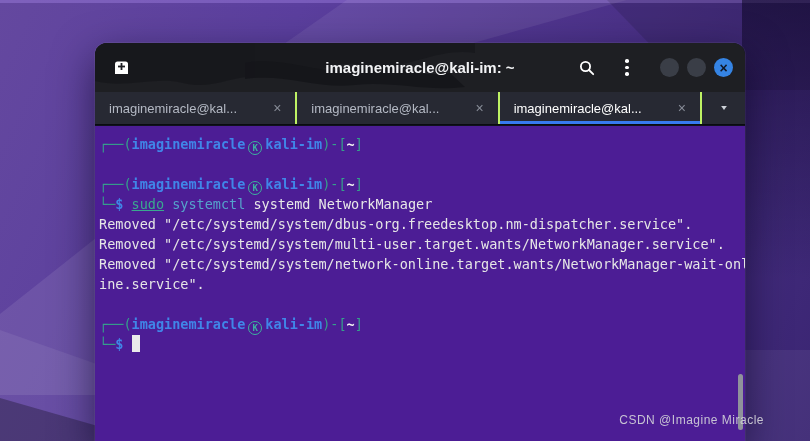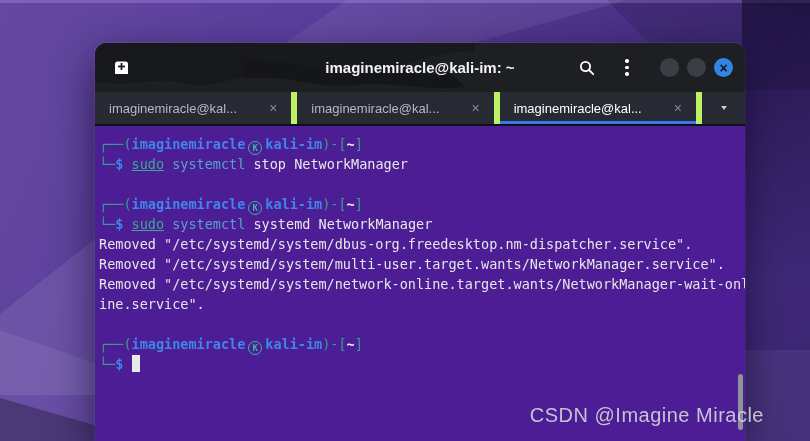--- a/index.html
+++ b/index.html
@@ -50,21 +50,21 @@
   .kebab { display:flex; flex-direction:column; gap:3px; }
   .kebab i { width:3.5px; height:3.5px; border-radius:50%; background:#fff; }
   .winctl { display:flex; align-items:center; gap:8px; margin-left:6px; }
   .ctl { width:19px; height:19px; border-radius:50%; background:#3a3e47; cursor:pointer; }
   .ctl.close { background:#3584e4; color:#101726; font-weight:bold; font-size:14px;
     display:flex; align-items:center; justify-content:center; line-height:1; }
 
   
   .tabbar { display:flex; height:33px; background:#272933; border-bottom:1px solid #0a0b10; }
   .tab { flex:1; display:flex; align-items:center; padding:0 10px 0 14px;
-    border-right:6px solid #bef264; position:relative; cursor:pointer;
+    border-right:2px solid #bef264; position:relative; cursor:pointer;
     color:#b4b9c4; font-size:13px; }
   .tab .tlabel { flex:1; white-space:nowrap; overflow:hidden; }
   .tab .tclose { color:#878c97; font-size:14px; padding:0 4px; }
   .tab.active { color:#ffffff; }
   .tab.active::after { content:""; position:absolute; left:0; right:0; bottom:0; height:3px; background:#377af0; }
   .tab-dd { width:43px; display:flex; align-items:center; justify-content:center;
     color:#cdd1d8; font-size:12px; cursor:pointer; }
 
   
   .term {
@@ -85,21 +85,21 @@
     display:inline-block; width:14px; height:14px; line-height:13px; margin:0 3px;
     border:1.5px solid #3db3a0; border-radius:50%; color:#3db3a0;
     font-size:9px; font-weight:bold; text-align:center; vertical-align:-2px;
   }
   .seg-cursor { display:inline-block; width:8px; height:17px; background:#eaeaea; vertical-align:-3px; }
   .scroll-thumb { position:absolute; right:2px; top:248px; width:5px; height:56px;
     background:#8f929b; border-radius:3px; cursor:grab; }
 
   .watermark {
     position:absolute; right:46px; bottom:14px; z-index:5;
-    color:#d4d4da; font-size:20px; letter-spacing:.5px; opacity:.9;
+    color:#d4d4da; font-size:12px; letter-spacing:.5px; opacity:.9;
   }
 </style>
 </head>
 <body>
 
 <div class="facet f-topline"></div>
 <div class="facet f-top-k"></div>
 <div class="facet f-top-dark"></div>
 <div class="facet f-left-light"></div>
 <div class="facet f-left-light2"></div>
@@ -160,21 +160,20 @@
       <span class="tclose">×</span>
     </div>
     <div class="tab-dd">
       <span style="transform:scale(.8,.6);display:inline-block;">▼</span>
     </div>
   </div>
 
   <div class="term">
     <div class="scroll-thumb"></div>
   <div class="tline"><span class="seg-frame">┌──(</span><span class="seg-user">imaginemiracle</span><span class="seg-at">K</span><span class="seg-user">kali-im</span><span class="seg-frame">)-[</span><span class="seg-path">~</span><span class="seg-frame">]</span></div>
-      <div class="tline"><span class="seg-frame">└─</span><span class="seg-dollar">$</span><span class="seg-plain"> </span><span class="seg-sudo">sudo</span><span class="seg-plain"> </span><span class="seg-cmd">systemctl</span><span class="seg-plain"> stop NetworkManager</span></div>
       <div class="tline"> </div>
       <div class="tline"><span class="seg-frame">┌──(</span><span class="seg-user">imaginemiracle</span><span class="seg-at">K</span><span class="seg-user">kali-im</span><span class="seg-frame">)-[</span><span class="seg-path">~</span><span class="seg-frame">]</span></div>
       <div class="tline"><span class="seg-frame">└─</span><span class="seg-dollar">$</span><span class="seg-plain"> </span><span class="seg-sudo">sudo</span><span class="seg-plain"> </span><span class="seg-cmd">systemctl</span><span class="seg-plain"> systemd NetworkManager</span></div>
       <div class="tline"><span class="seg-out">Removed "/etc/systemd/system/dbus-org.freedesktop.nm-dispatcher.service".</span></div>
       <div class="tline"><span class="seg-out">Removed "/etc/systemd/system/multi-user.target.wants/NetworkManager.service".</span></div>
       <div class="tline"><span class="seg-out">Removed "/etc/systemd/system/network-online.target.wants/NetworkManager-wait-onl</span></div>
       <div class="tline"><span class="seg-out">ine.service".</span></div>
       <div class="tline"> </div>
       <div class="tline"><span class="seg-frame">┌──(</span><span class="seg-user">imaginemiracle</span><span class="seg-at">K</span><span class="seg-user">kali-im</span><span class="seg-frame">)-[</span><span class="seg-path">~</span><span class="seg-frame">]</span></div>
       <div class="tline"><span class="seg-frame">└─</span><span class="seg-dollar">$</span><span class="seg-plain"> </span><span class="seg-cursor"></span></div>

